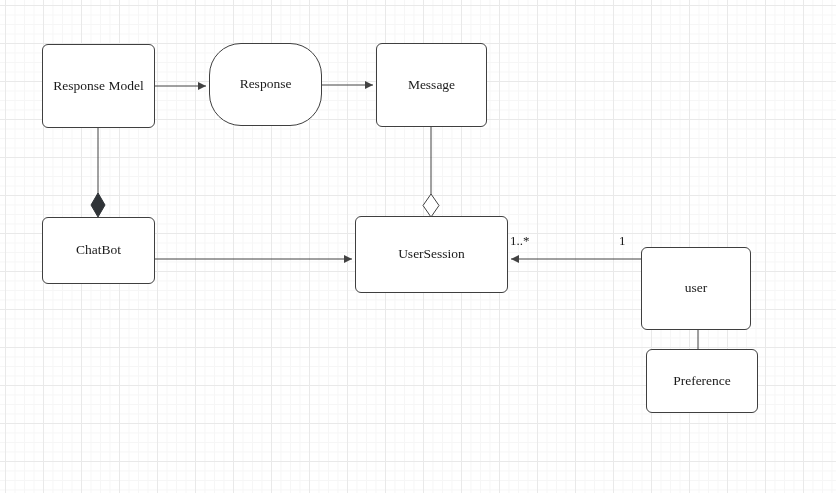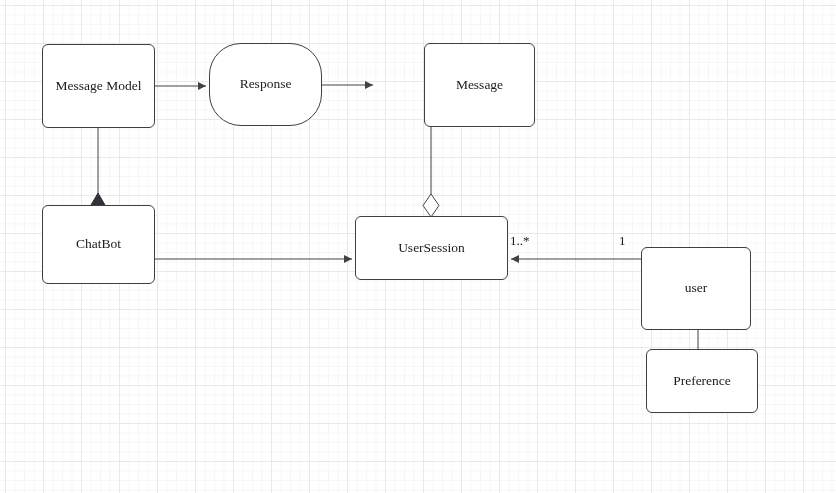--- a/index.html
+++ b/index.html
@@ -40,23 +40,23 @@
     align-items: center;
     justify-content: center;
     text-align: center;
     font-size: 13.5px;
     color: #1a1a1a;
     line-height: 1.35;
     padding: 0 10px;
   }
   #n-language-model { left: 42px;  top: 44px;  width: 113px; height: 84px; }
   #n-response       { left: 209px; top: 43px;  width: 113px; height: 83px; border-radius: 32px; }
-  #n-message        { left: 376px; top: 43px;  width: 111px; height: 84px; margin-left: 48px; }
-  #n-chatbot        { left: 42px;  top: 205px; width: 113px; height: 79px; }
-  #n-user-session   { left: 355px; top: 216px; width: 153px; height: 64px; }
+  #n-message        { left: 376px; top: 43px;  width: 111px; height: 84px; }
+  #n-chatbot        { left: 42px;  top: 217px; width: 113px; height: 67px; }
+  #n-user-session   { left: 355px; top: 216px; width: 153px; height: 77px; }
   #n-user           { left: 641px; top: 217px; width: 110px; height: 83px; margin-top: 30px; }
   #n-preference     { left: 646px; top: 349px; width: 112px; height: 64px; }
   .edge-label {
     position: absolute;
     font-size: 13px;
     color: #1a1a1a;
     background: transparent;
     white-space: nowrap;
   }
   #lbl-usersession-mult { left: 510px; top: 233px; }
@@ -85,21 +85,21 @@
     <line x1="98" y1="128" x2="98" y2="194" stroke="#424242" stroke-width="1"></line>
     <polygon points="98,193 105,205 98,217 91,205" fill="#2f3337" stroke="#2f3337"></polygon>
 
     <line x1="431" y1="127" x2="431" y2="195" stroke="#424242" stroke-width="1"></line>
     <polygon points="431,194 439,205.5 431,217 423,205.5" fill="#ffffff" stroke="#424242"></polygon>
 
     <line x1="698" y1="300" x2="698" y2="349" stroke="#424242" stroke-width="1"></line>
   </svg>
 
   <div class="node" id="n-language-model">
-    <span>Message Model</span>
+    <span>Response Model</span>
   </div>
 
   <div class="node" id="n-response">
     <span>Response</span>
   </div>
 
   <div class="node" id="n-message">
     <span>Message</span>
   </div>
 

